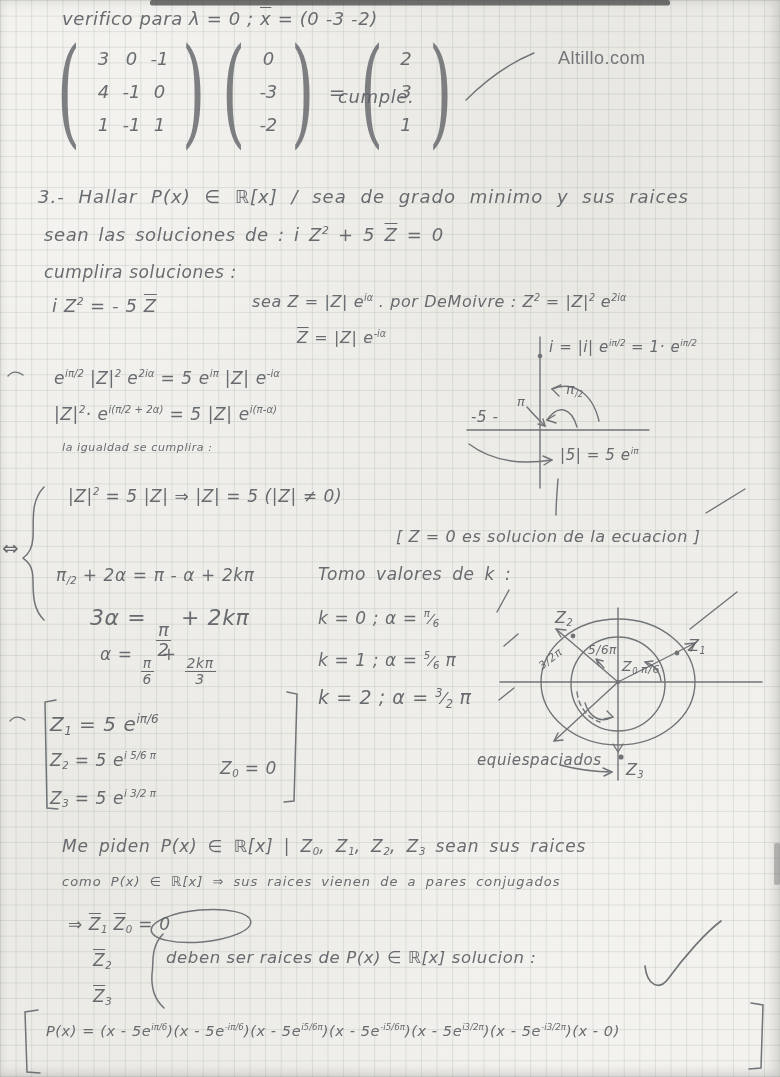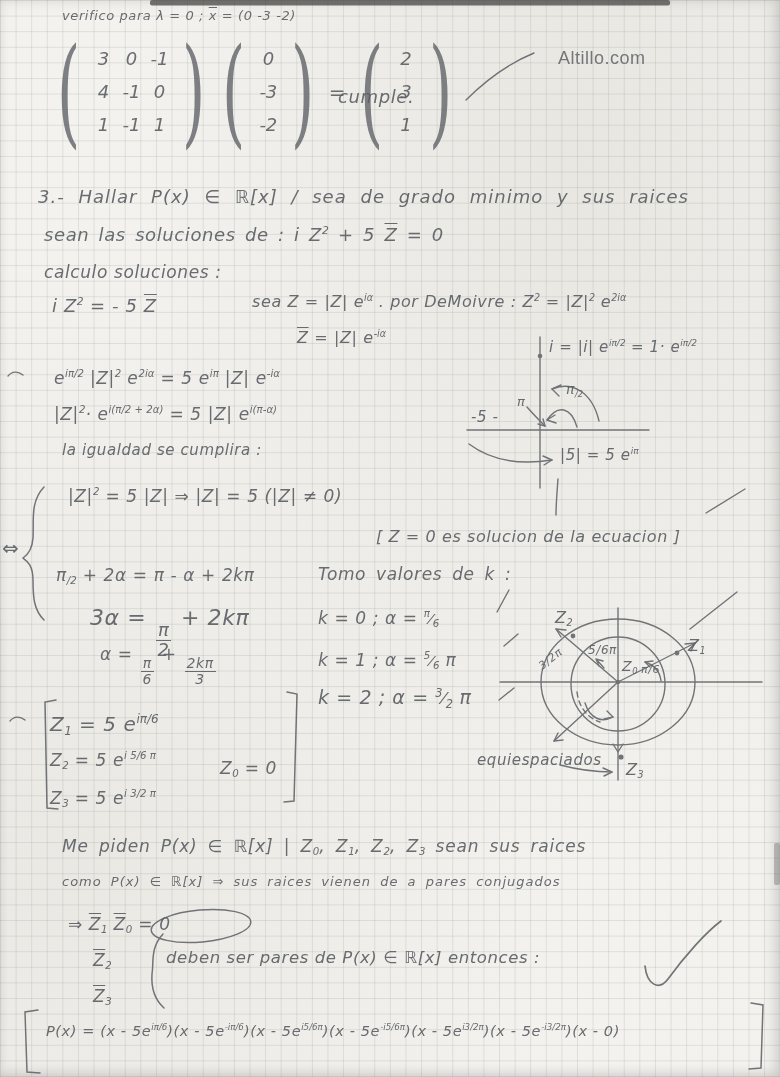--- a/index.html
+++ b/index.html
@@ -105,21 +105,21 @@
       <path d="M56,700 L45,702 L47,808 L58,809"></path>
       <path d="M287,692 L297,694 L294,801 L284,802"></path>
       <path d="M163,934 C150,948 154,962 152,974 C151,988 154,999 164,1008"></path>
       <path d="M38,1010 L25,1012 L27,1072 L40,1073"></path>
       <path d="M751,1003 L763,1005 L761,1068 L749,1069"></path>
     </g>
   </svg>
 
   <div class="wm">Altillo.com</div>
 
-  <div class="hw" style="left:62px;top:8px;font-size:13px"><span>verifico para λ = 0  ;  </span><span class="ov">x</span><span> = (0 -3 -2)</span></div>
+  <div class="hw" style="left:62px;top:8px;font-size:18px"><span>verifico para λ = 0  ;  </span><span class="ov">x</span><span> = (0 -3 -2)</span></div>
 
   <div class="mwrap">
     <span class="mp">(</span>
     <div class="mgrid">
       <span>3</span>
       <span>0</span>
       <span>-1</span>
       <span>4</span>
       <span>-1</span>
       <span>0</span>
@@ -141,38 +141,38 @@
       <span>2</span>
       <span>3</span>
       <span>1</span>
     </div>
     <span class="mp">)</span>
   </div>
   <div class="hw" style="left:338px;top:86px;font-size:18px">cumple.</div>
 
   <div class="hw" style="left:38px;top:186px;font-size:18px;word-spacing:7px;letter-spacing:1px"><span>3.- Hallar  P(x) ∈ ℝ[x] / sea de grado minimo y sus raices</span></div>
   <div class="hw" style="left:44px;top:224px;font-size:18px;word-spacing:3px"><span>sean las soluciones de :  i Z</span><span class="sup">2</span><span> + 5 </span><span class="ov">Z</span><span>  =  0</span></div>
-  <div class="hw" style="left:44px;top:262px;font-size:17px"><span>calculo soluciones :</span></div>
+  <div class="hw" style="left:44px;top:262px;font-size:17px"><span>cumplira soluciones :</span></div>
 
   <div class="hw" style="left:52px;top:295px;font-size:18px"><span>i Z</span><span class="sup">2</span><span> = - 5 </span><span class="ov">Z</span></div>
   <div class="hw" style="left:252px;top:292px;font-size:16px"><span>sea  Z = |Z| e</span><span class="sup">iα</span><span> .  por DeMoivre :  Z</span><span class="sup">2</span><span> = |Z|</span><span class="sup">2</span><span> e</span><span class="sup">2iα</span></div>
   <div class="hw" style="left:297px;top:328px;font-size:16px"><span class="ov">Z</span><span> = |Z| e</span><span class="sup">-iα</span></div>
   <div class="hw" style="left:54px;top:368px;font-size:17px"><span>e</span><span class="sup">iπ/2</span><span> |Z|</span><span class="sup">2</span><span> e</span><span class="sup">2iα</span><span> = 5 e</span><span class="sup">iπ</span><span> |Z| e</span><span class="sup">-iα</span></div>
   <div class="hw" style="left:54px;top:404px;font-size:17px"><span>|Z|</span><span class="sup">2</span><span>· e</span><span class="sup">i(π/2 + 2α)</span><span> = 5 |Z| e</span><span class="sup">i(π-α)</span></div>
-  <div class="hw" style="left:62px;top:441px;font-size:15px"><span>la igualdad se cumplira :</span></div>
+  <div class="hw" style="left:62px;top:441px;font-size:11px"><span>la igualdad se cumplira :</span></div>
 
   <div class="hw" style="left:549px;top:338px;font-size:15px"><span>i = |i| e</span><span class="sup">iπ/2</span><span> = 1· e</span><span class="sup">iπ/2</span></div>
   <div class="hw" style="left:566px;top:381px;font-size:14px"><span>π</span><span class="sub">/2</span></div>
   <div class="hw" style="left:517px;top:394px;font-size:13px"><span>π</span></div>
   <div class="hw" style="left:471px;top:408px;font-size:15px"><span>-5  -</span></div>
   <div class="hw" style="left:560px;top:446px;font-size:15px"><span>|5| = 5 e</span><span class="sup">iπ</span></div>
 
   <div class="hw" style="left:68px;top:486px;font-size:17px"><span>|Z|</span><span class="sup">2</span><span> = 5 |Z|   ⇒   |Z| = 5   (|Z| ≠ 0)</span></div>
   <div class="hw" style="left:2px;top:536px;font-size:20px;font-style:normal">⇔</div>
-  <div class="hw" style="left:376px;top:527px;font-size:16px"><span>[ Z = 0  es solucion de la ecuacion ]</span></div>
+  <div class="hw" style="left:396px;top:527px;font-size:16px"><span>[ Z = 0  es solucion de la ecuacion ]</span></div>
 
   <div class="hw" style="left:56px;top:565px;font-size:17px"><span>π</span><span class="sub">/2</span><span> + 2α = π - α + 2kπ</span></div>
   <div class="hw" style="left:318px;top:564px;font-size:17px;word-spacing:4px"><span>Tomo valores de k :</span></div>
   <div class="hw" style="left:90px;top:604px;font-size:22px"><span>3α = </span><span class="frac">
         <span class="fn">π</span>
         <span class="fd">2</span>
       </span><span> + 2kπ</span></div>
   <div class="hw" style="left:318px;top:608px;font-size:17px"><span>k = 0 ;  α = </span><span class="sup">π</span><span class="fs">⁄</span><span class="sub">6</span></div>
   <div class="hw" style="left:100px;top:644px;font-size:17px"><span>α = </span><span class="frac">
         <span class="fn">π</span>
@@ -195,18 +195,18 @@
   <div class="hw" style="left:622px;top:658px;font-size:14px"><span>Z</span><span class="sub">0</span></div>
   <div class="hw rot" style="left:536px;top:662px;font-size:11px"><span>3/2π</span></div>
   <div class="hw" style="left:588px;top:643px;font-size:12px"><span>5/6π</span></div>
   <div class="hw" style="left:641px;top:663px;font-size:11px"><span>π/6</span></div>
   <div class="hw" style="left:477px;top:751px;font-size:15px"><span>equiespaciados</span></div>
 
   <div class="hw" style="left:62px;top:836px;font-size:17px;word-spacing:4px;letter-spacing:.8px"><span>Me piden  P(x) ∈ ℝ[x] | Z</span><span class="sub">0</span><span>, Z</span><span class="sub">1</span><span>, Z</span><span class="sub">2</span><span>, Z</span><span class="sub">3</span><span>  sean sus raices</span></div>
   <div class="hw" style="left:62px;top:874px;font-size:13px;word-spacing:4px;letter-spacing:1px"><span>como  P(x) ∈ ℝ[x]  ⇒  sus raices vienen de a pares conjugados</span></div>
   <div class="hw" style="left:68px;top:914px;font-size:17px"><span>⇒  </span><span class="ov">Z</span><span class="sub">1</span><span>    </span><span class="ov">Z</span><span class="sub">0</span><span> = 0</span></div>
   <div class="hw" style="left:93px;top:950px;font-size:17px"><span class="ov">Z</span><span class="sub">2</span></div>
-  <div class="hw" style="left:166px;top:948px;font-size:16.5px"><span>deben ser pares de  P(x) ∈ ℝ[x]   entonces :</span></div>
+  <div class="hw" style="left:166px;top:948px;font-size:16.5px"><span>deben ser raices de  P(x) ∈ ℝ[x]   solucion :</span></div>
   <div class="hw" style="left:93px;top:986px;font-size:17px"><span class="ov">Z</span><span class="sub">3</span></div>
 
   <div class="hw" style="left:46px;top:1022px;font-size:14.5px"><span>P(x) = (x - 5e</span><span class="sup">iπ/6</span><span>)(x - 5e</span><span class="sup">-iπ/6</span><span>)(x - 5e</span><span class="sup">i5/6π</span><span>)(x - 5e</span><span class="sup">-i5/6π</span><span>)(x - 5e</span><span class="sup">i3/2π</span><span>)(x - 5e</span><span class="sup">-i3/2π</span><span>)(x - 0)</span></div>
 
 </div>
 
 </body></html>

